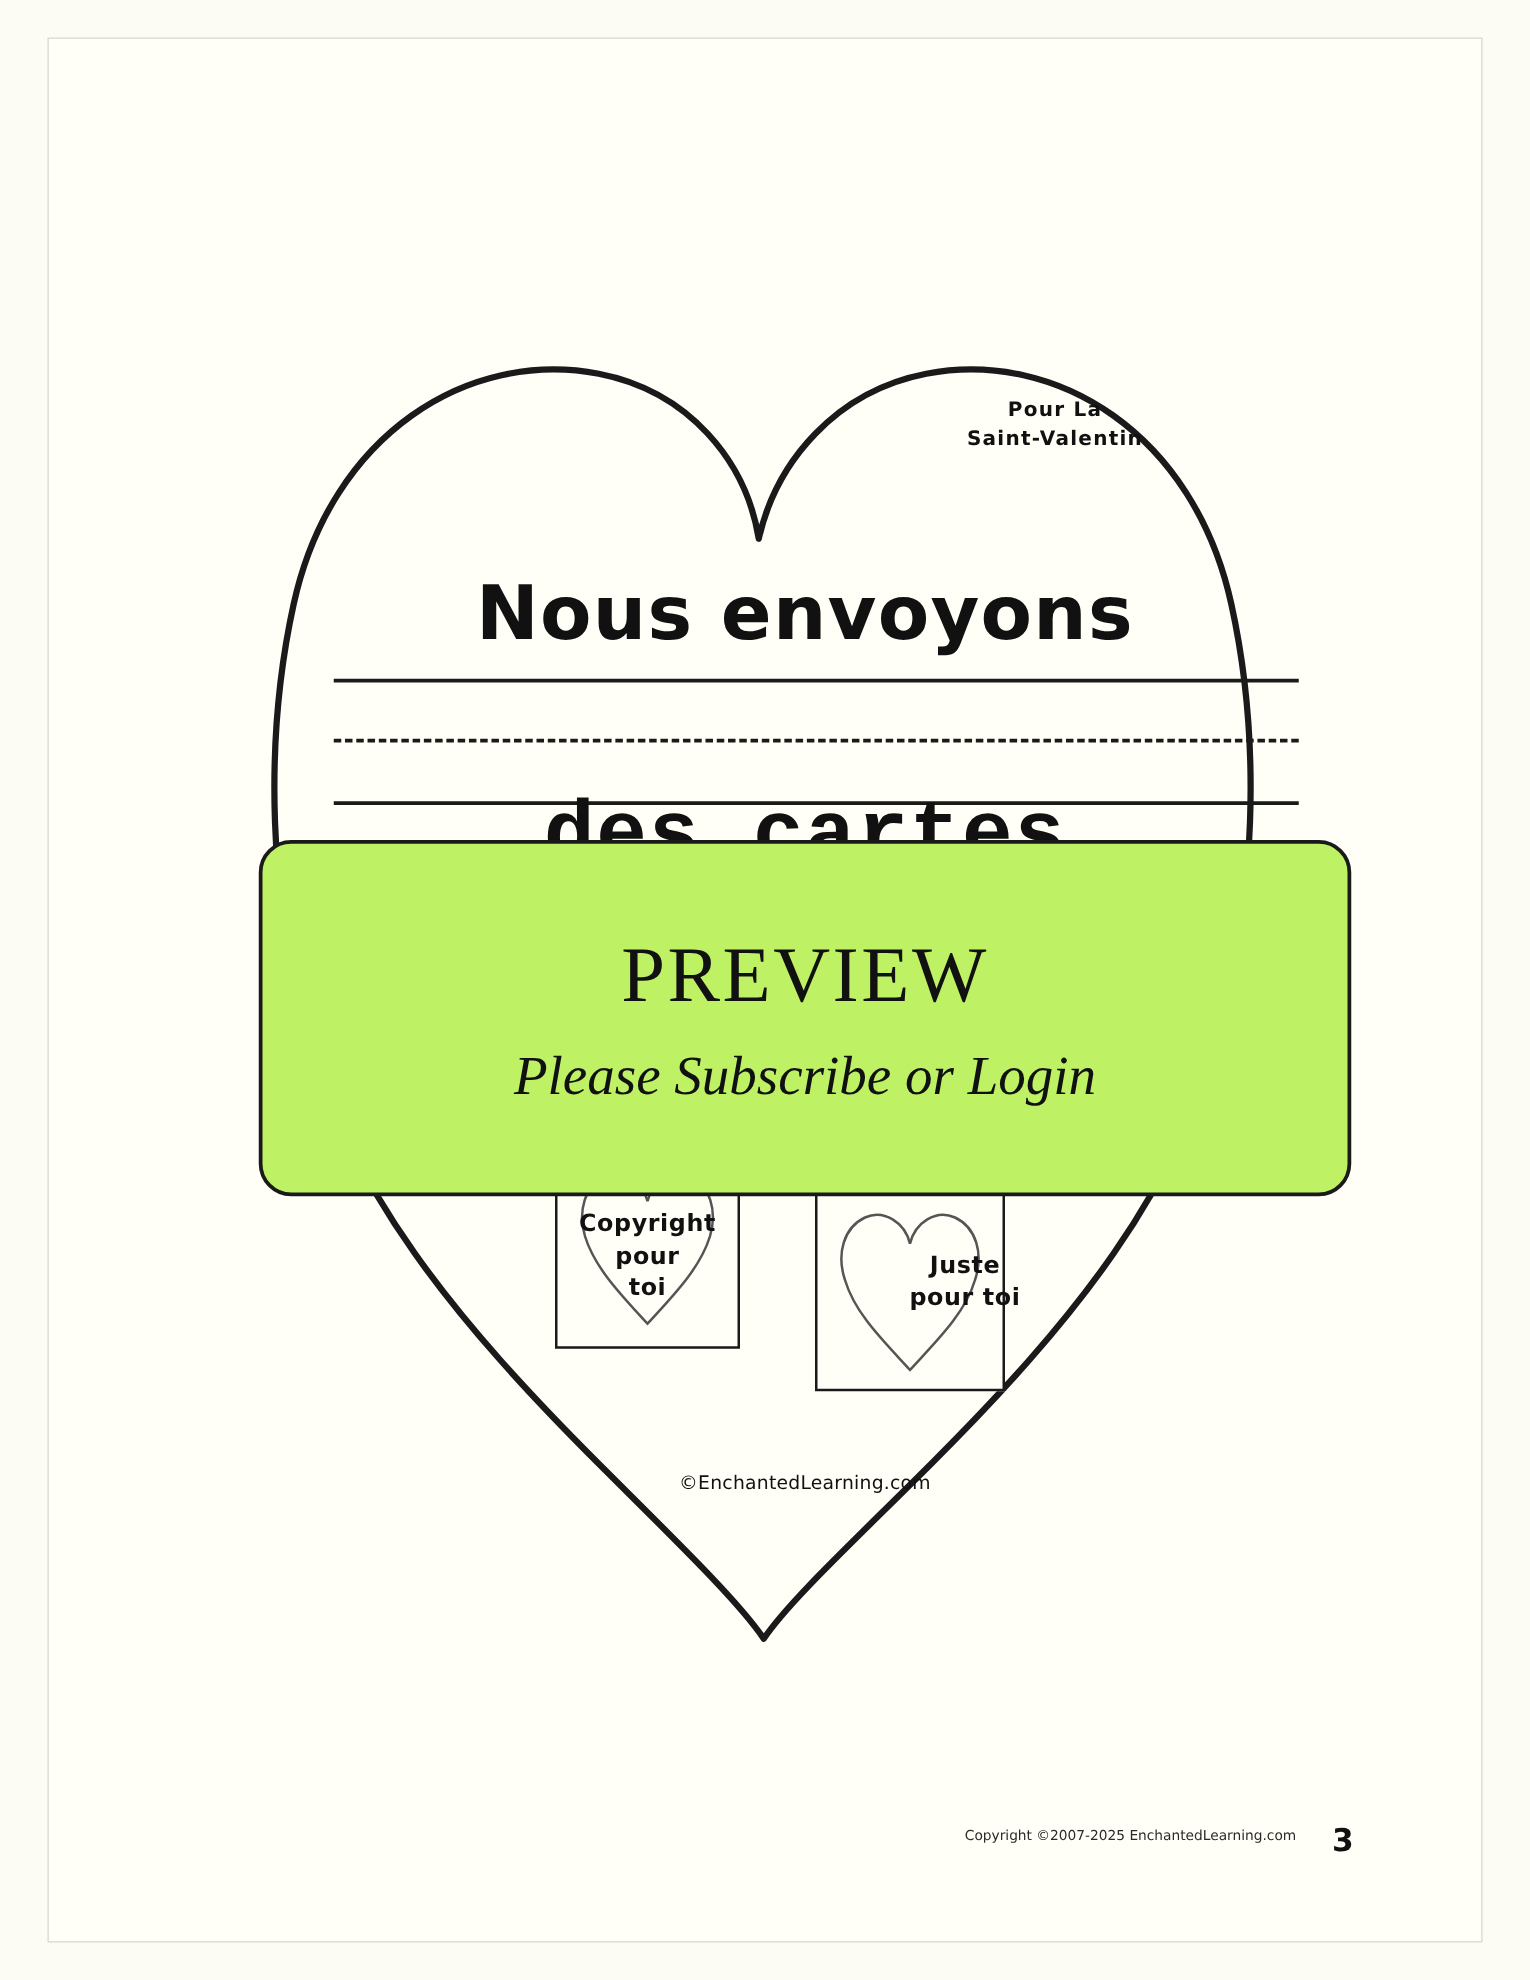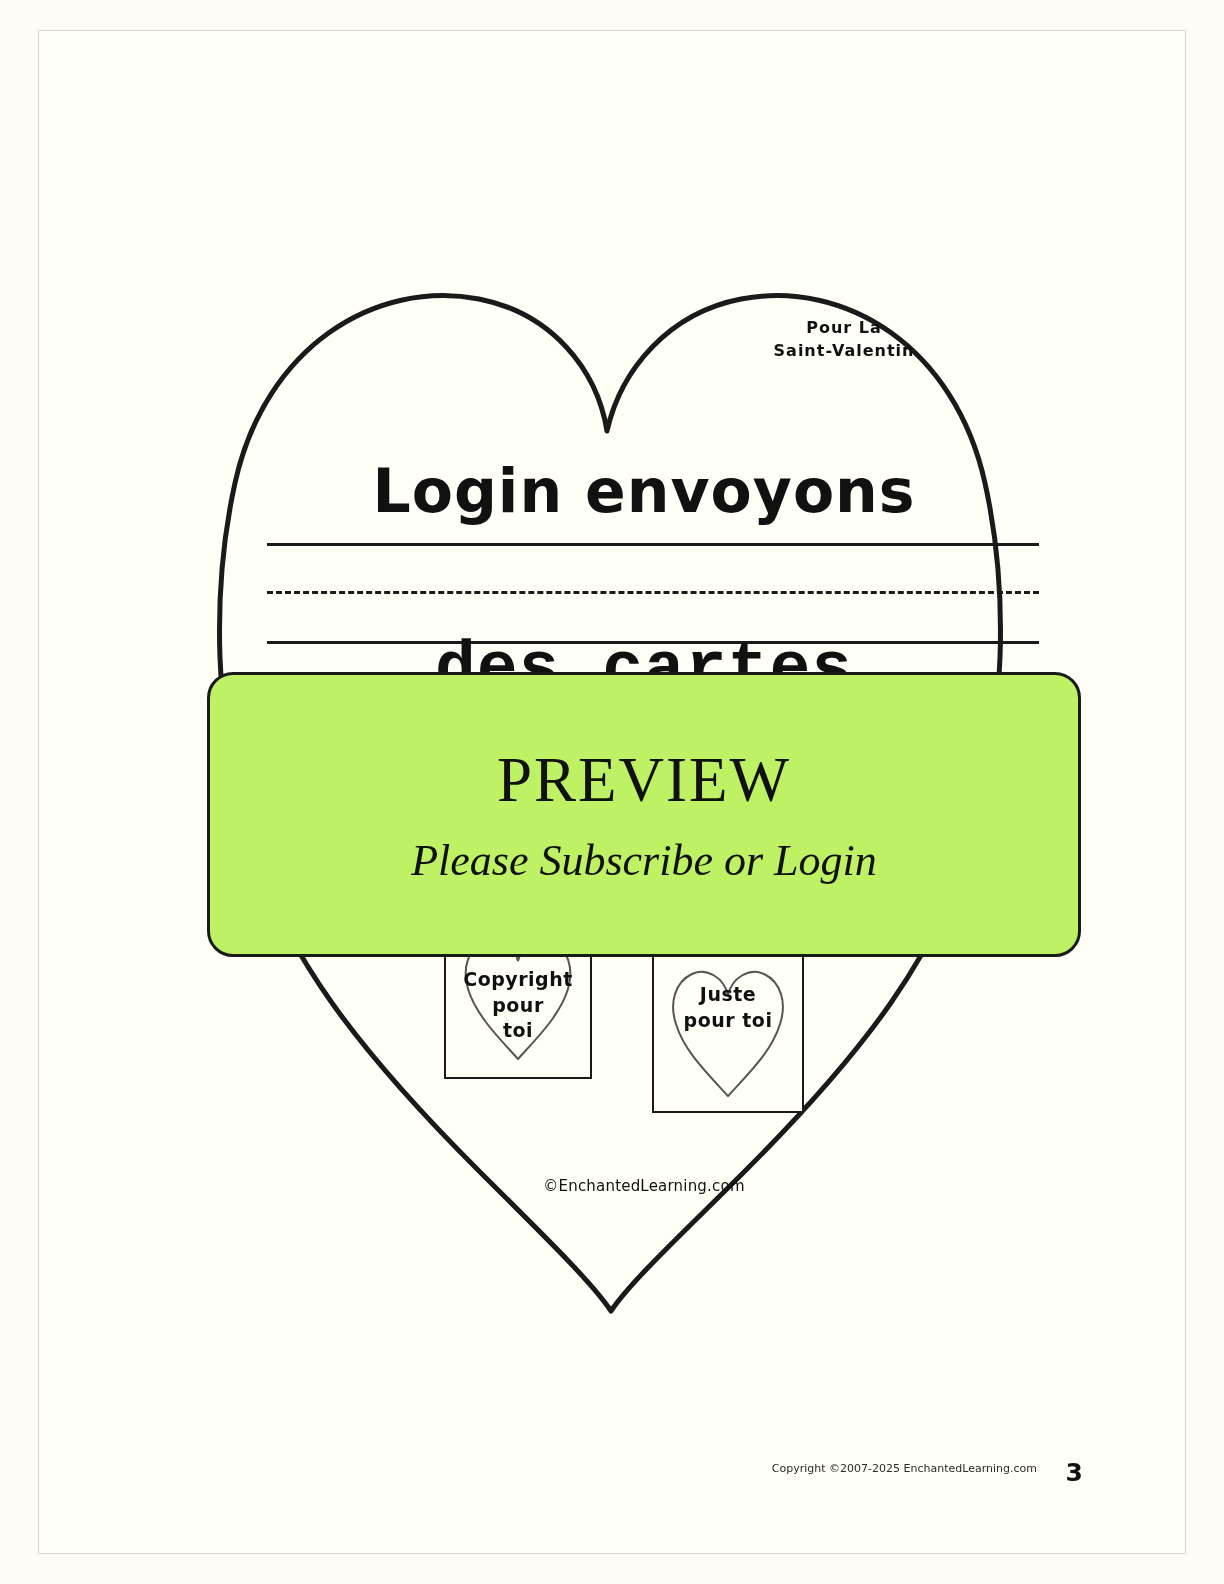--- a/index.html
+++ b/index.html
@@ -103,21 +103,21 @@
     font-family: "DejaVu Sans", sans-serif;
     font-weight: bold;
     font-size: 19px;
     line-height: 1.35;
     letter-spacing: .5px;
     color: #111;
   }
   .card-1 { left: 405px; top: 882px; width: 148px; height: 166px; }
   .card-1 .card-text { top: 52px; }
   .card-2 { left: 613px; top: 912px; width: 152px; height: 170px; }
-  .card-2 .card-text { top: 37px; }
+  .card-2 .card-text { top: 55px; padding-left: 44px; }
 
   .card-heart {
     position: absolute;
     left: 50%;
     transform: translateX(-50%);
   }
 
   
   .el-mark {
     position: absolute;
@@ -200,21 +200,21 @@
                C 490 62, 442 118, 428 180 Z" fill="none" stroke="#1a1a1a" stroke-width="5" stroke-linejoin="round"></path>
     </svg>
 
     <div class="rule" style="top:512px;"></div>
     <div class="rule dashed" style="top:560px;"></div>
     <div class="rule" style="top:610px;"></div>
 
     <div class="corner-title" style="white-space:pre-line;">Pour La
 Saint-Valentin</div>
 
-    <div class="main-line-1">Login envoyons</div>
+    <div class="main-line-1">Nous envoyons</div>
     <div class="main-line-2">des cartes</div>
 
     <div class="card card-1">
       <svg class="card-heart" style="top:16px;width:120px;height:136px;" viewBox="0 0 120 136">
         <path d="M60 30 C 56 14, 40 4, 26 10 C 10 17, 4 38, 10 58 C 18 84, 40 106, 60 128
                  C 80 106, 102 84, 110 58 C 116 38, 110 17, 94 10 C 80 4, 64 14, 60 30 Z" fill="none" stroke="#555" stroke-width="2"></path>
       </svg>
       <div class="card-text" style="white-space:pre-line;">Copyright
 pour
 toi</div>

